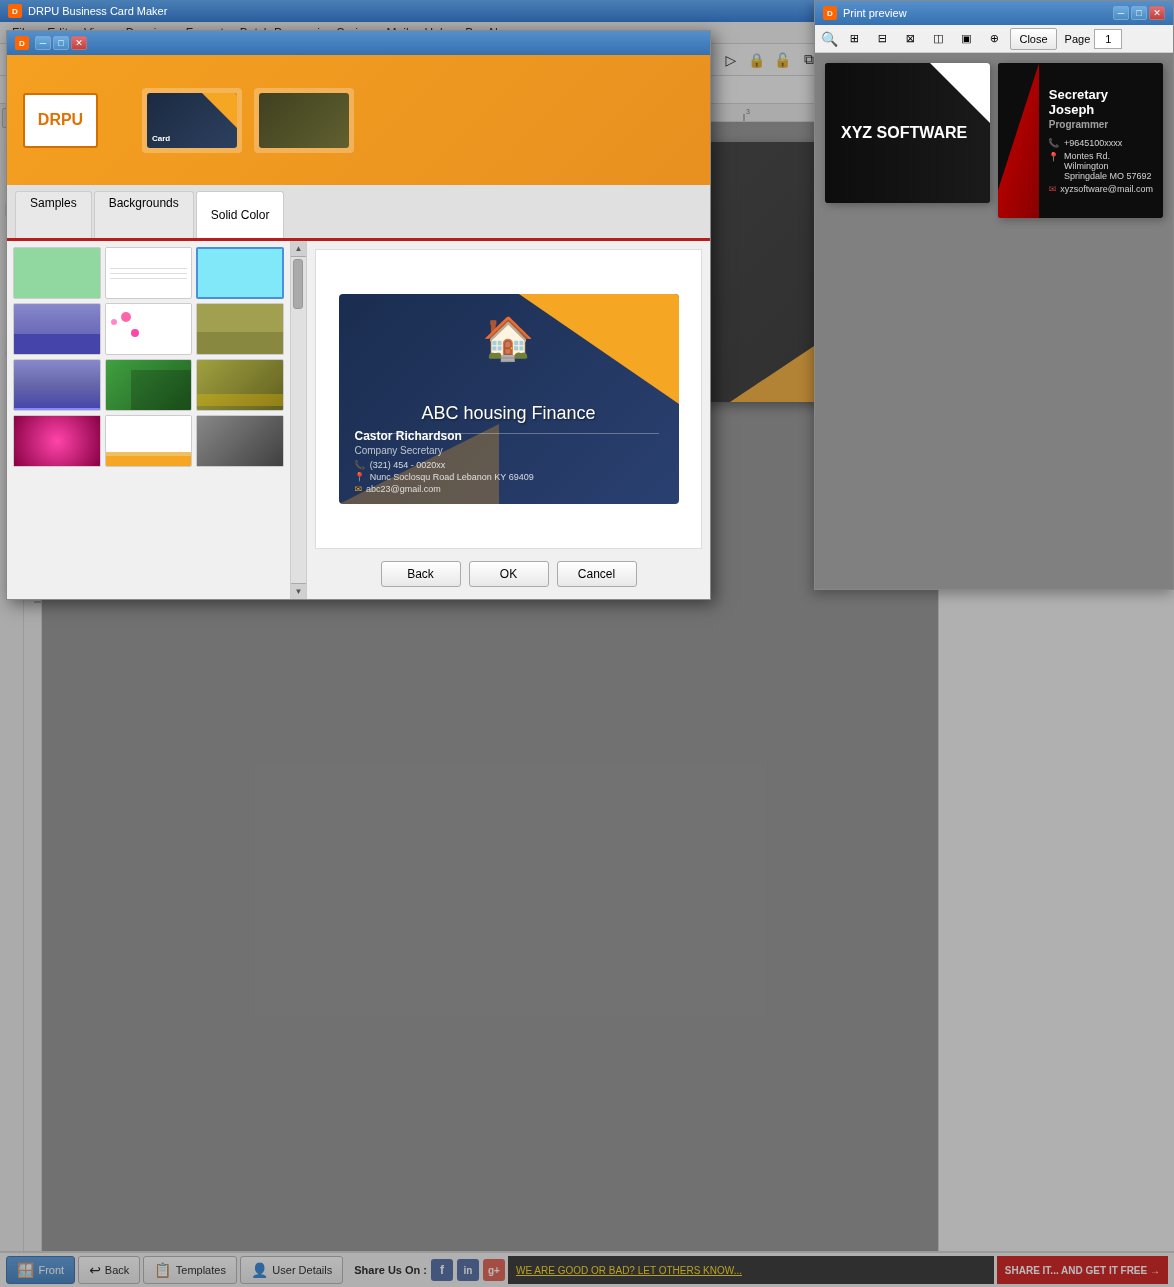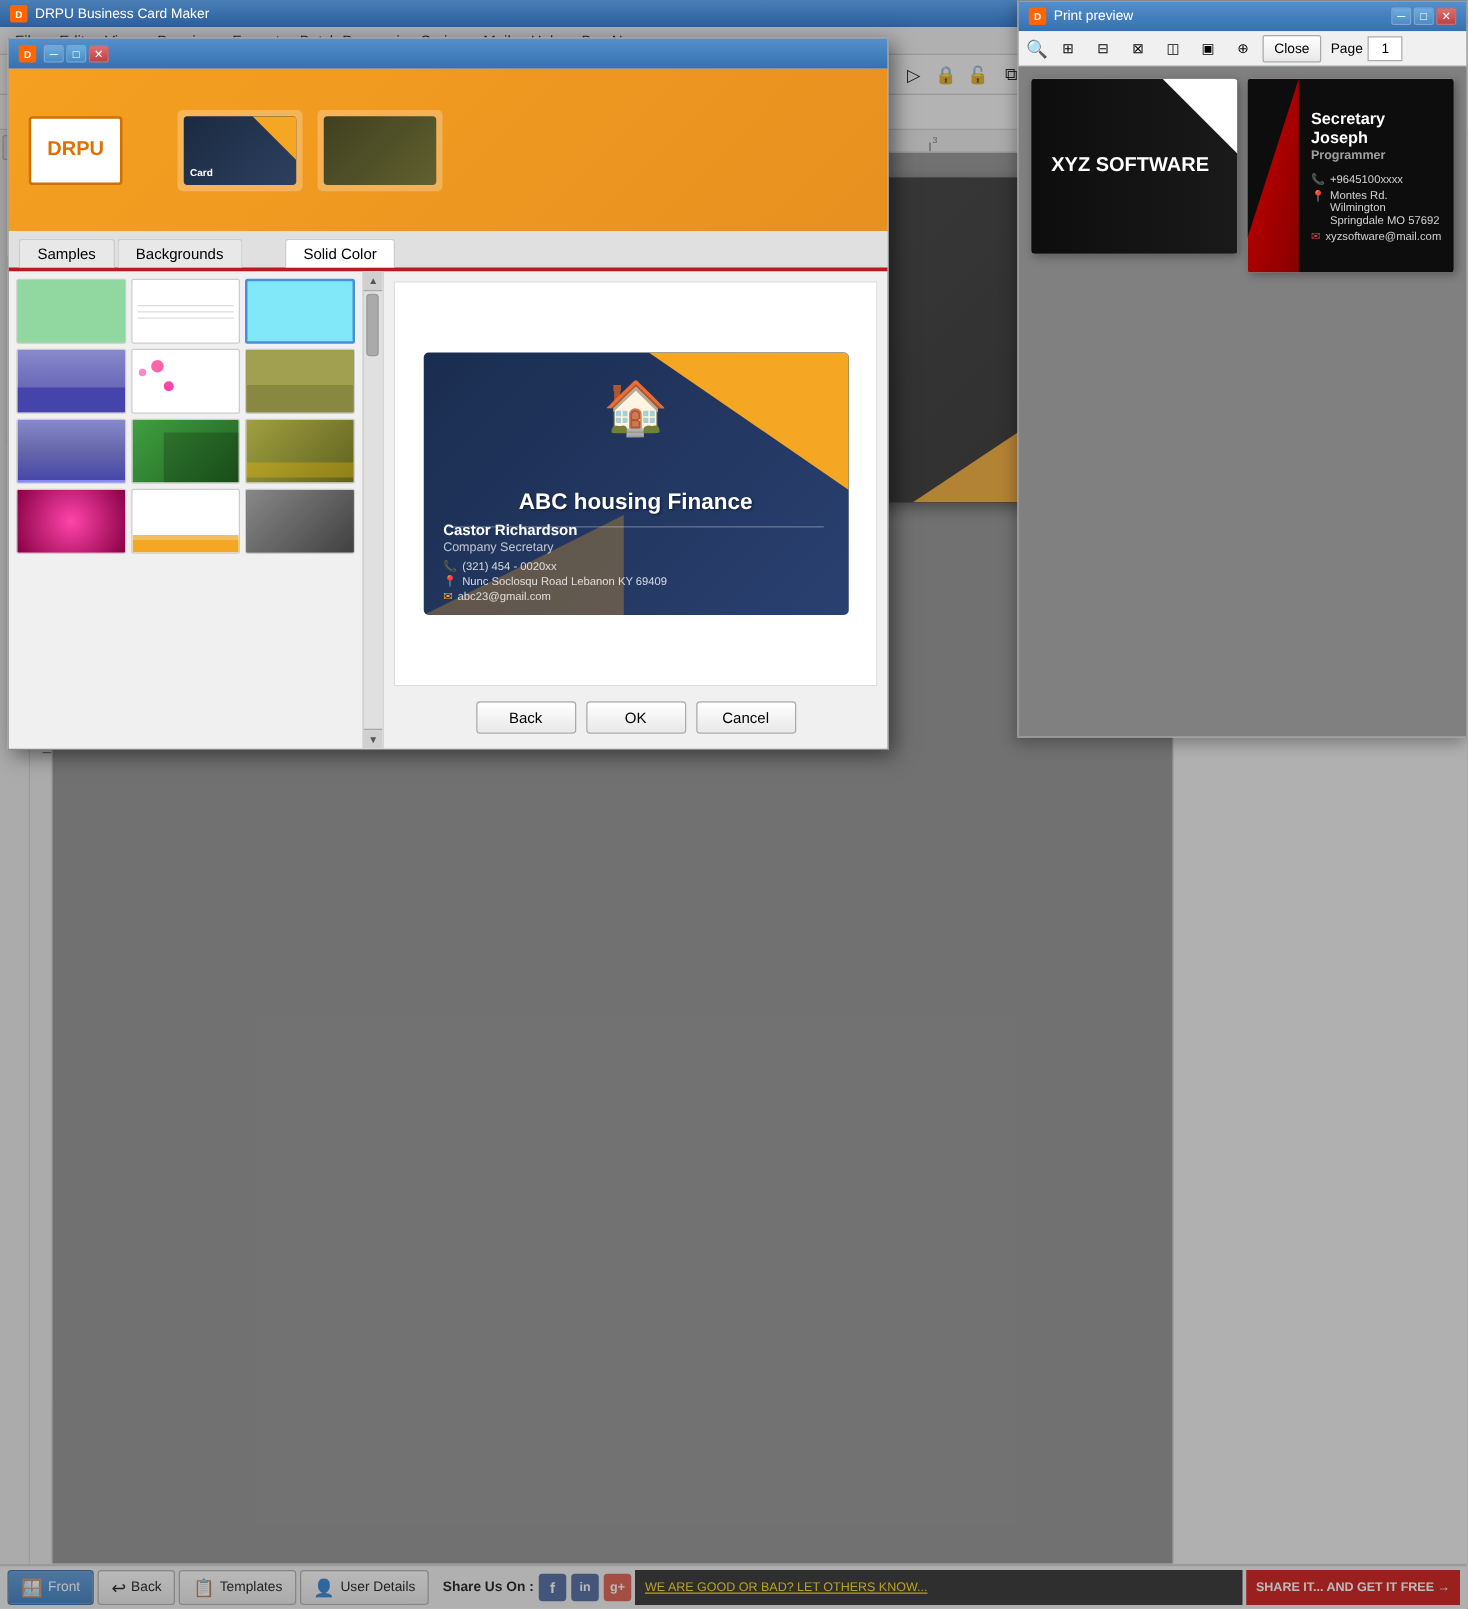--- a/index.html
+++ b/index.html
@@ -366,21 +366,21 @@
       </div>
       <div style="width:100px;height:65px;background:rgba(255,255,255,0.25);border-radius:4px;overflow:hidden;display:flex;align-items:center;justify-content:center;">
         <div style="width:90px;height:55px;background:linear-gradient(135deg,#404020,#606030);border-radius:3px;"></div>
       </div>
 
     </div>
 
     <div style="display:flex;padding:6px 8px 0;gap:2px;background:#e0e0e0;border-bottom:3px solid #b91c1c;">
       <div style="padding:4px 14px;border:1px solid #ccc;background:#e8e8e8;border-bottom:none;border-radius:3px 3px 0 0;cursor:pointer;font-size:12px;">Samples</div>
       <div style="padding:4px 14px;border:1px solid #ccc;background:#e8e8e8;border-bottom:none;border-radius:3px 3px 0 0;cursor:pointer;font-size:12px;">Backgrounds</div>
-      <div style="padding:4px 14px;border:1px solid #ccc;background:white;border-bottom:none;border-radius:3px 3px 0 0;cursor:pointer;font-size:12px;font-weight:500;margin-left:32px;">Solid Color</div>
+      <div style="padding:16px 14px;border:1px solid #ccc;background:white;border-bottom:none;border-radius:3px 3px 0 0;cursor:pointer;font-size:12px;font-weight:500;">Solid Color</div>
     </div>
 
     <div style="display:flex;flex:1;overflow:hidden;">
 
       <div style="width:300px;display:flex;overflow:hidden;border-right:1px solid #ccc;">
         <div style="flex:1;padding:6px;overflow-y:auto;display:grid;grid-template-columns:repeat(3,1fr);gap:4px;align-content:start;">
 
           <div style="height:52px;border:1px solid #ccc;background:#90d8a0;border-radius:2px;cursor:pointer;"></div>
           <div style="height:52px;border:1px solid #ccc;background:white;border-radius:2px;cursor:pointer;position:relative;overflow:hidden;">
             <div style="position:absolute;top:0;left:0;right:0;bottom:0;display:flex;flex-direction:column;justify-content:center;gap:4px;padding:4px;">
@@ -436,21 +436,21 @@
         <div style="flex:1;background:white;border:1px solid #ddd;margin-bottom:8px;display:flex;align-items:center;justify-content:center;overflow:hidden;">
 
           <div style="width:340px;height:210px;background:linear-gradient(135deg,#1a2d50,#2a4070);border-radius:4px;overflow:hidden;position:relative;">
 
             <div style="position:absolute;top:0;right:0;width:0;height:0;border-style:solid;border-width:0 160px 110px 0;border-color:transparent #f5a623 transparent transparent;"></div>
 
             <div style="position:absolute;bottom:0;left:0;width:0;height:0;border-style:solid;border-width:0 0 80px 160px;border-color:transparent transparent #f5a623 transparent;opacity:0.3;"></div>
 
             <div style="position:absolute;top:20px;left:50%;transform:translateX(-50%);font-size:42px;color:#1a2d50;">🏠</div>
 
-            <div style="position:absolute;bottom:80px;left:50%;transform:translateX(-50%);color:white;font-size:18px;font-weight:bold;white-space:nowrap;text-align:right;text-shadow:1px 1px 2px rgba(0,0,0,0.5);">ABC housing Finance</div>
+            <div style="position:absolute;bottom:80px;left:50%;transform:translateX(-50%);color:white;font-size:18px;font-weight:normal;white-space:nowrap;text-align:right;text-shadow:1px 1px 2px rgba(0,0,0,0.5);">ABC housing Finance</div>
 
             <div style="position:absolute;bottom:70px;left:20px;right:20px;height:1px;background:rgba(255,255,255,0.3);"></div>
 
             <div style="position:absolute;bottom:10px;left:16px;right:16px;">
               <div style="color:white;font-size:12px;font-weight:bold;margin-bottom:2px;">Castor Richardson</div>
               <div style="color:rgba(255,255,255,0.7);font-size:10px;margin-bottom:4px;">Company Secretary</div>
               <div style="color:rgba(255,255,255,0.8);font-size:9px;display:flex;align-items:center;gap:4px;margin-bottom:2px;">
                 <span style="color:#f5a623;">📞</span>
                   <span>(321) 454 - 0020xx</span>
               </div>

